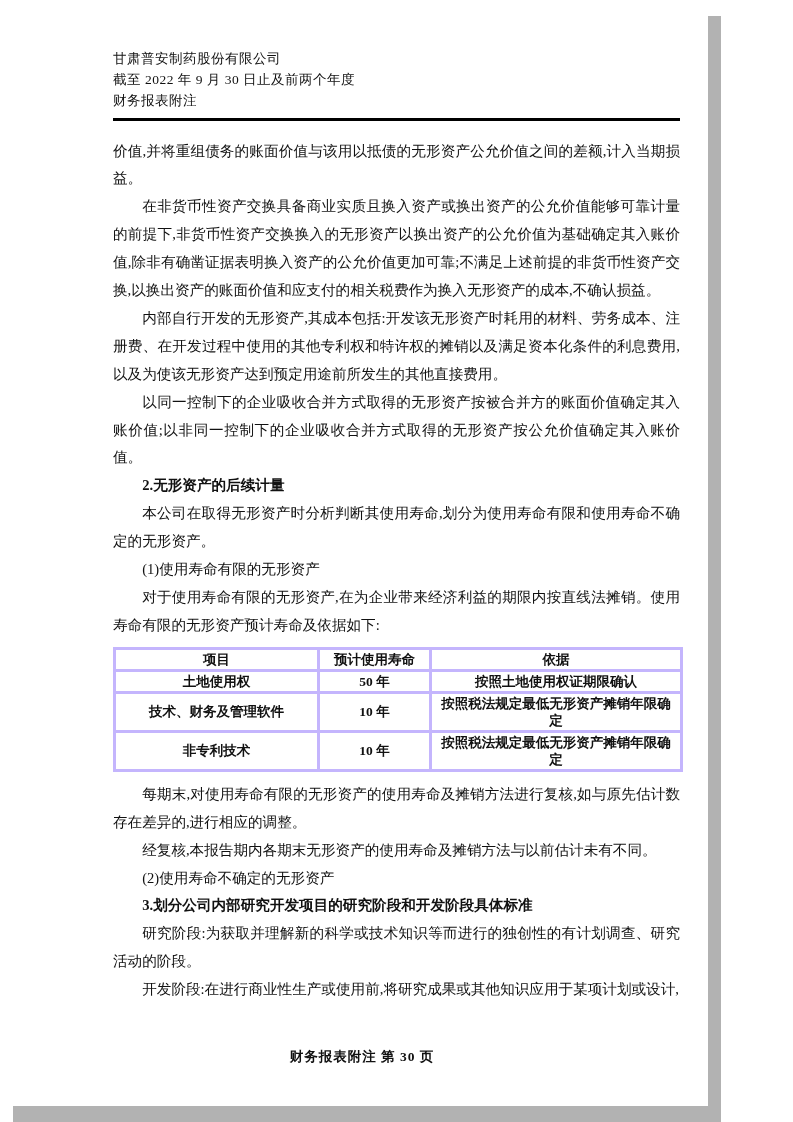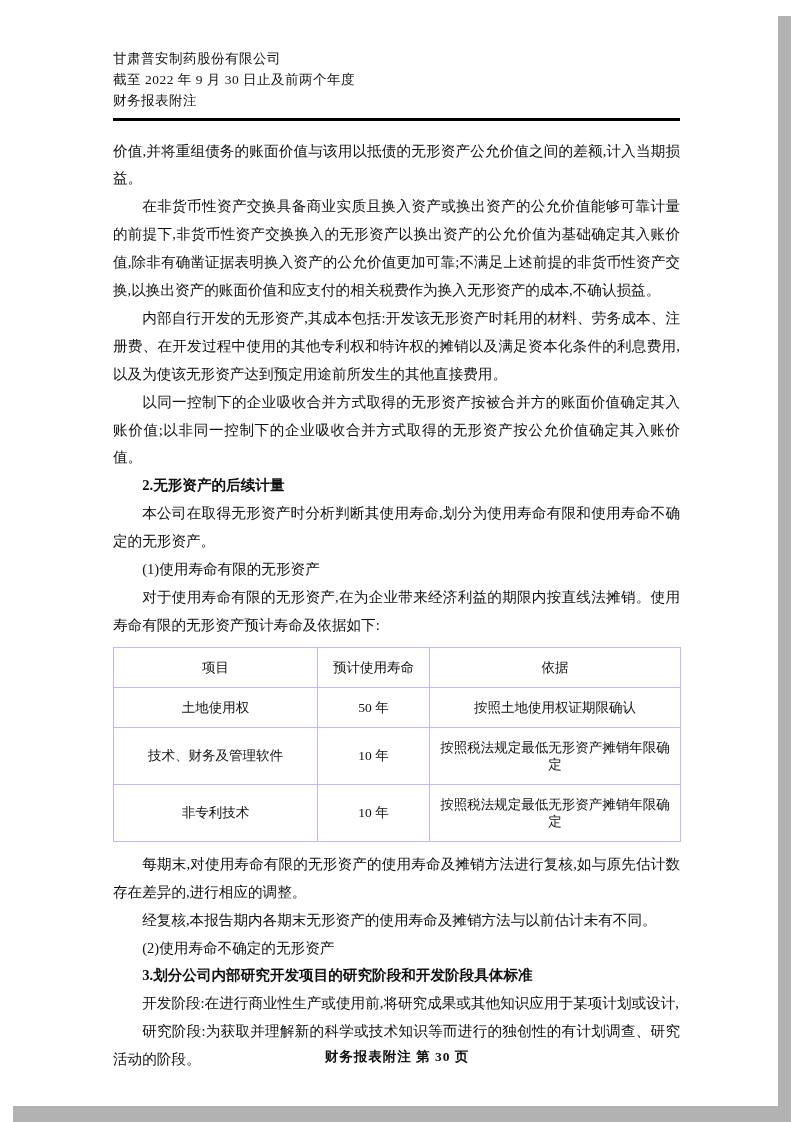--- a/index.html
+++ b/index.html
@@ -5,21 +5,21 @@
   * { box-sizing: border-box; margin: 0; padding: 0; }
   html, body {
     width: 793px; height: 1122px;
     background: #ffffff;
     overflow: hidden;
     font-family: "Liberation Serif", "DejaVu Serif", serif;
     color: #111;
   }
   .page {
     position: relative;
-    width: 778px;
+    width: 708px;
     height: 1106px;
     background: #ffffff;
     box-shadow: 13px 16px 0 #b2b2b2;
     padding: 48px 100px 0 113px;
   }
   .doc-header { line-height: 21px; font-size: 13.5px; letter-spacing: 0.5px; }
   .doc-header div { white-space: nowrap; }
   .header-rule {
     margin-top: 7px;
     height: 2.5px;
@@ -42,24 +42,24 @@
     table-layout: fixed;
     margin: 7px 0 9px 0;
     font-size: 13.5px;
     line-height: 17px;
     text-align: left;
   }
   table.life-table col.c1 { width: 204px; }
   table.life-table col.c2 { width: 112px; }
   table.life-table col.c3 { width: 251px; }
   table.life-table th, table.life-table td {
-    border: 1px solid #c4b5fd;
-    padding: 11px 4px;
+    border: 3px solid #c4b5fd;
+    padding: 1px 4px;
     vertical-align: middle;
-    font-weight: normal;
+    font-weight: bold;
   }
   table.life-table th { text-align: center; }
   td.al-left { text-align: center; }
   td.al-center { text-align: center; }
   .doc-footer {
     position: absolute;
     left: 16px; right: 0;
     bottom: 40px;
     text-align: center;
     font-size: 13.5px;
@@ -121,22 +121,22 @@
             <td class="al-left">按照税法规定最低无形资产摊销年限确定</td>
           </tr>
         </tbody>
     </table>
 
     <div>
         <p class="para indent">每期末,对使用寿命有限的无形资产的使用寿命及摊销方法进行复核,如与原先估计数存在差异的,进行相应的调整。</p>
         <p class="para indent">经复核,本报告期内各期末无形资产的使用寿命及摊销方法与以前估计未有不同。</p>
         <p class="para indent">(2)使用寿命不确定的无形资产</p>
         <p class="para heading indent">3.划分公司内部研究开发项目的研究阶段和开发阶段具体标准</p>
+        <p class="para indent">研究阶段:为获取并理解新的科学或技术知识等而进行的独创性的有计划调查、研究活动的阶段。</p>
         <p class="para indent">开发阶段:在进行商业性生产或使用前,将研究成果或其他知识应用于某项计划或设计,</p>
-        <p class="para indent">研究阶段:为获取并理解新的科学或技术知识等而进行的独创性的有计划调查、研究活动的阶段。</p>
       </div>
   </div>
 
   <div class="doc-footer">
     <span>财务报表附注 第 30 页</span>
   </div>
 
 </div>
 
 </body></html>

